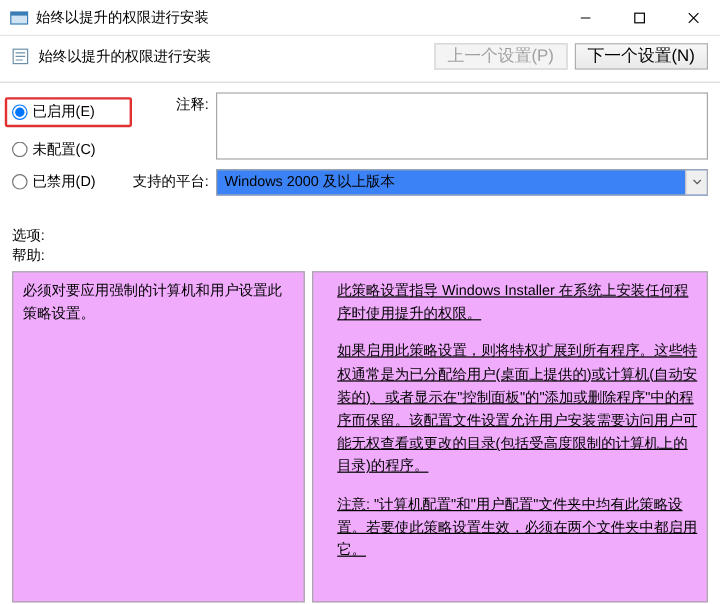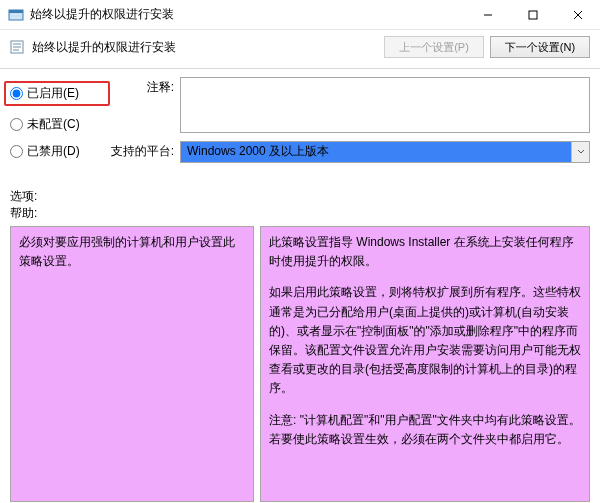--- a/index.html
+++ b/index.html
@@ -46,21 +46,21 @@
   }
   .header-row .htitle { flex:1; }
   .navbtns { display:flex; gap:6px; }
   button.nav {
     min-width: 100px;
     height: 22px;
     border: 1px solid #adadad;
     background: linear-gradient(#f7f7f7,#e9e9e9);
     padding: 0 10px;
     font-family: inherit;
-    font-size: 11px;
+    font-size: 14px;
   }
   button.nav:disabled {
     color: #a0a0a0;
     background: #f4f4f4;
     border-color: #d0d0d0;
   }
 
   .upper {
     display:flex;
     padding: 8px 10px 4px 10px;
@@ -142,21 +142,21 @@
   }
   .panel {
     border:1px solid #a7a7a7;
     background:#f0abfc;
     overflow:auto;
     padding:6px 8px;
     line-height:1.6;
   }
   .panel.left { width: 244px; }
   .panel.right { flex:1; }
-  .panel.right p { margin:0 0 12px 0; }
+  .panel.right p { margin:0 0 12px 12px;text-decoration:underline; }
 
   svg { display:block; }
 </style>
 </head>
 <body>
 
 <div class="titlebar">
   <span class="icon">
     <svg width="16" height="16" viewBox="0 0 16 16">
       <rect x="1" y="3" width="14" height="10" fill="#cfe3f5" stroke="#3a7db5"></rect>

